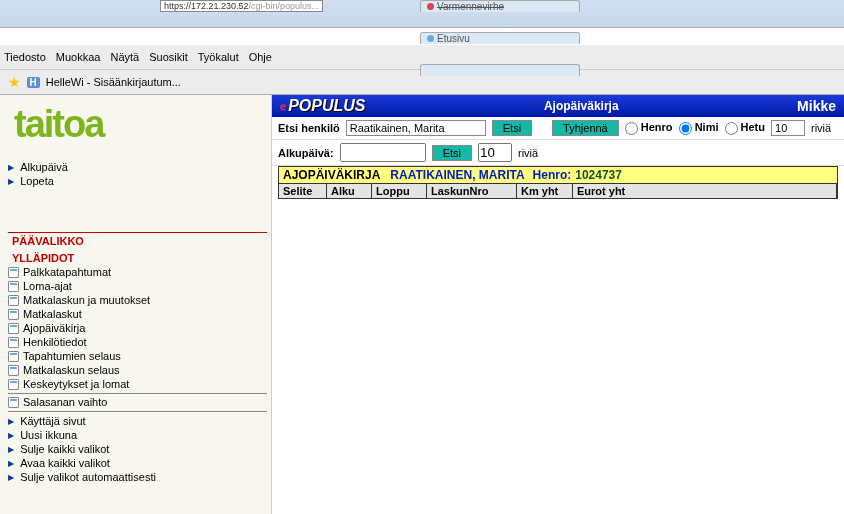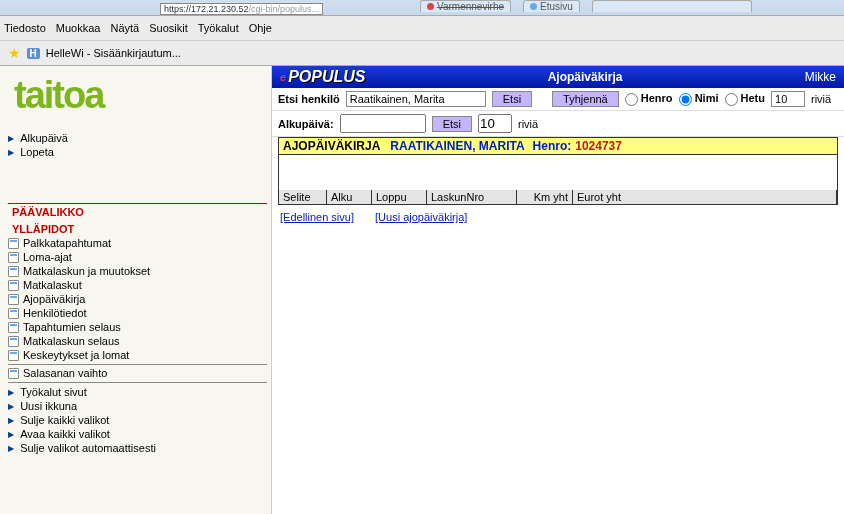--- a/index.html
+++ b/index.html
@@ -1,21 +1,21 @@
 <!DOCTYPE html>
 <html><head>
 <meta charset="utf-8">
 <style>
 * { margin: 0; padding: 0; box-sizing: border-box; font-family: Arial, sans-serif; }
 body { width: 844px; height: 514px; overflow: hidden; background: #fff; font-size: 11px; }
 
-.browser-top { height: 16px; background: linear-gradient(#d0e0f0, #c8d8ec); border-bottom: 1px solid #aaa; display: flex; align-items: flex-end; padding: 0 4px; font-size: 10px; color: #555; }
+.browser-top { height: 28px; background: linear-gradient(#d0e0f0, #c8d8ec); border-bottom: 1px solid #aaa; display: flex; align-items: flex-start; padding: 0 4px; font-size: 10px; color: #555; }
 .url-bar { background: #fff; border: 1px solid #888; padding: 0 3px; font-size: 9px; color: #333; margin: 0 40px 0 80px; }
 
-.menu-bar { height: 25px; background: #ececec; display: flex; align-items: center; padding: 0 4px; gap: 10px; border-bottom: 1px solid #ccc; }
+.menu-bar { height: 25px; background: #ececec; display: flex; align-items: center; padding: 0 4px; gap: 10px; border-bottom: 1px solid #ccc; margin-top: 17px; }
 .menu-bar span { color: #000; cursor: pointer; }
 
 .fav-bar { height: 25px; background: #ececec; display: flex; align-items: center; padding: 0 8px; gap: 6px; border-bottom: 1px solid #aaa; }
 .star-icon { color: #f5c518; font-size: 14px; }
 
 .main-area { display: flex; height: calc(514px - 62px); }
 .sidebar { width: 272px; background: #f7f7f0; border-right: 1px solid #ccc; padding: 6px 4px 6px 8px; overflow: hidden; }
 .logo { font-size: 38px; font-weight: bold; color: #7db61c; letter-spacing: -2px; margin: 2px 0 14px 6px; font-family: Arial, sans-serif; }
 
 .nav-item { display: flex; align-items: center; gap: 4px; padding: 1px 0; font-size: 11px; color: #000; cursor: pointer; }
@@ -24,51 +24,51 @@
 .nav-item .doc-ico::after { content: ""; position: absolute; top: 1px; left: 1px; right: 1px; height: 2px; background: #6aa8e8; }
 
 .nav-section { display: flex; align-items: center; gap: 4px; padding: 2px 0 1px 0; font-size: 11px; font-weight: bold; color: #c00000; border-top: 1px solid #888; margin-top: 2px; }
 .nav-section.first-sep { border-top-color: #c00000; margin-top: 44px; }
 
 .content { flex: 1; background: #fff; overflow: hidden; }
 .app-header { background: #0020c0; background: linear-gradient(#1a3ad8, #0018a8); color: #fff; height: 22px; display: flex; align-items: center; padding: 0 8px; font-weight: bold; font-style: italic; }
 .app-header .brand-e { color: #ff2828; margin-right: 2px; }
 .app-header .brand-rest { color: #fff; font-size: 16px; text-shadow: 1px 1px 0 #000; }
 .app-header .center { flex: 1; text-align: center; font-style: normal; font-weight: bold; font-size: 12px; }
-.app-header .right { font-style: normal; font-weight: normal; font-size: 12px; }
+.app-header .right { font-style: normal; font-weight: bold; font-size: 14px; }
 
 .search-row { background: #fff; padding: 3px 6px; display: flex; align-items: center; gap: 6px; font-size: 11px; border-bottom: 1px solid #ddd; }
 .search-row label { font-weight: bold; }
 .search-row input[type="text"] { border: 1px solid #888; font-size: 11px; padding: 1px 3px; }
-.btn { background: #c4b5fd; border: 1px solid #888; padding: 1px 10px; font-size: 11px; cursor: pointer; border-radius: 0; }
+.btn { background: #14b8a6; border: 1px solid #888; padding: 1px 10px; font-size: 11px; cursor: pointer; border-radius: 0; }
 .search-row input[type="radio"] { vertical-align: middle; }
 
 .date-row { background: #fff; padding: 3px 6px; display: flex; align-items: center; gap: 6px; font-size: 11px; border-bottom: 1px solid #ddd; }
 .date-row label { font-weight: bold; }
 
 .data-box { margin: 0 6px; border: 1px solid #333; }
 .data-title-row { background: #ffff80; display: flex; padding: 1px 4px; font-size: 12px; font-weight: bold; border-bottom: 1px solid #333; }
 .data-title-row .t1 { color: #000; margin-right: 10px; }
 .data-title-row .t2 { color: #0020c0; margin-right: 8px; }
 .data-title-row .t3 { color: #0020c0; margin-right: 4px; }
-.data-title-row .t4 { color: #b91c1c; }
-
-.data-headers { display: flex; background: #e4e4e4; font-size: 11px; font-weight: normal; margin-top: 35px; }
+.data-title-row .t4 { color: #14532d; }
+
+.data-headers { display: flex; background: #e4e4e4; font-size: 11px; font-weight: bold; }
 .data-headers > div { border-right: 1px solid #333; padding: 1px 4px; }
 .dh-selite { width: 48px; }
 .dh-alku { width: 45px; }
 .dh-loppu { width: 55px; }
 .dh-laskun { width: 90px; }
-.dh-km { width: 56px; text-align: right; }
+.dh-km { width: 56px; }
 .dh-eurot { flex: 1; border-right: none; }
 
 .page-links { padding: 6px 8px; font-size: 11px; }
 .page-links a { color: #0020c0; text-decoration: underline; margin-right: 18px; cursor: pointer; }
 
-.tabs-top { position: absolute; top: 0; left: 420px; display: flex; gap: 12px; font-size: 10px; }
+.tabs-top { position: absolute; top: 0; left: 420px; display: flex; gap: 20px; font-size: 10px; flex-direction: column; }
 .tab-x { background: #dbe8f5; border: 1px solid #aaa; border-bottom: none; border-radius: 3px 3px 0 0; padding: 0 6px; height: 12px; line-height: 10px; color: #555; display: flex; align-items: center; gap: 3px; }
 .tab-x .dot { width: 7px; height: 7px; border-radius: 50%; display: inline-block; }
 .tab-x .dot.red { background: #d44; }
 .tab-x .dot.blue { background: #6aa8e8; }
 </style>
 </head>
 <body>
 
 <div class="browser-top">
   <span style="width:76px"></span>
@@ -164,21 +164,21 @@
       </div>
 
     <div class="nav-item" style="border-top:1px solid #888;margin-top:2px;padding-top:2px">
         <span class="doc-ico"></span>
         <span>Salasanan vaihto</span>
       </div>
 
     <div style="border-top:1px solid #888;margin-top:2px;padding-top:2px">
       <div class="nav-item">
           <span class="bullet">▶</span>
-          <span>Työkalut sivut</span>
+          <span>Käyttäjä sivut</span>
         </div>
       <div class="nav-item">
           <span class="bullet">▶</span>
           <span>Uusi ikkuna</span>
         </div>
       <div class="nav-item">
           <span class="bullet">▶</span>
           <span>Sulje kaikki valikot</span>
         </div>
       <div class="nav-item">
@@ -231,18 +231,14 @@
       <div class="data-headers">
         <div class="dh-selite">Selite</div>
         <div class="dh-alku">Alku</div>
         <div class="dh-loppu">Loppu</div>
         <div class="dh-laskun">LaskunNro</div>
         <div class="dh-km">Km yht</div>
         <div class="dh-eurot">Eurot yht</div>
       </div>
     </div>
 
-    <div class="page-links">
-      <a>[Edellinen sivu]</a>
-      <a>[Uusi ajopäiväkirja]</a>
-    </div>
   </div>
 </div>
 
 </body></html>

